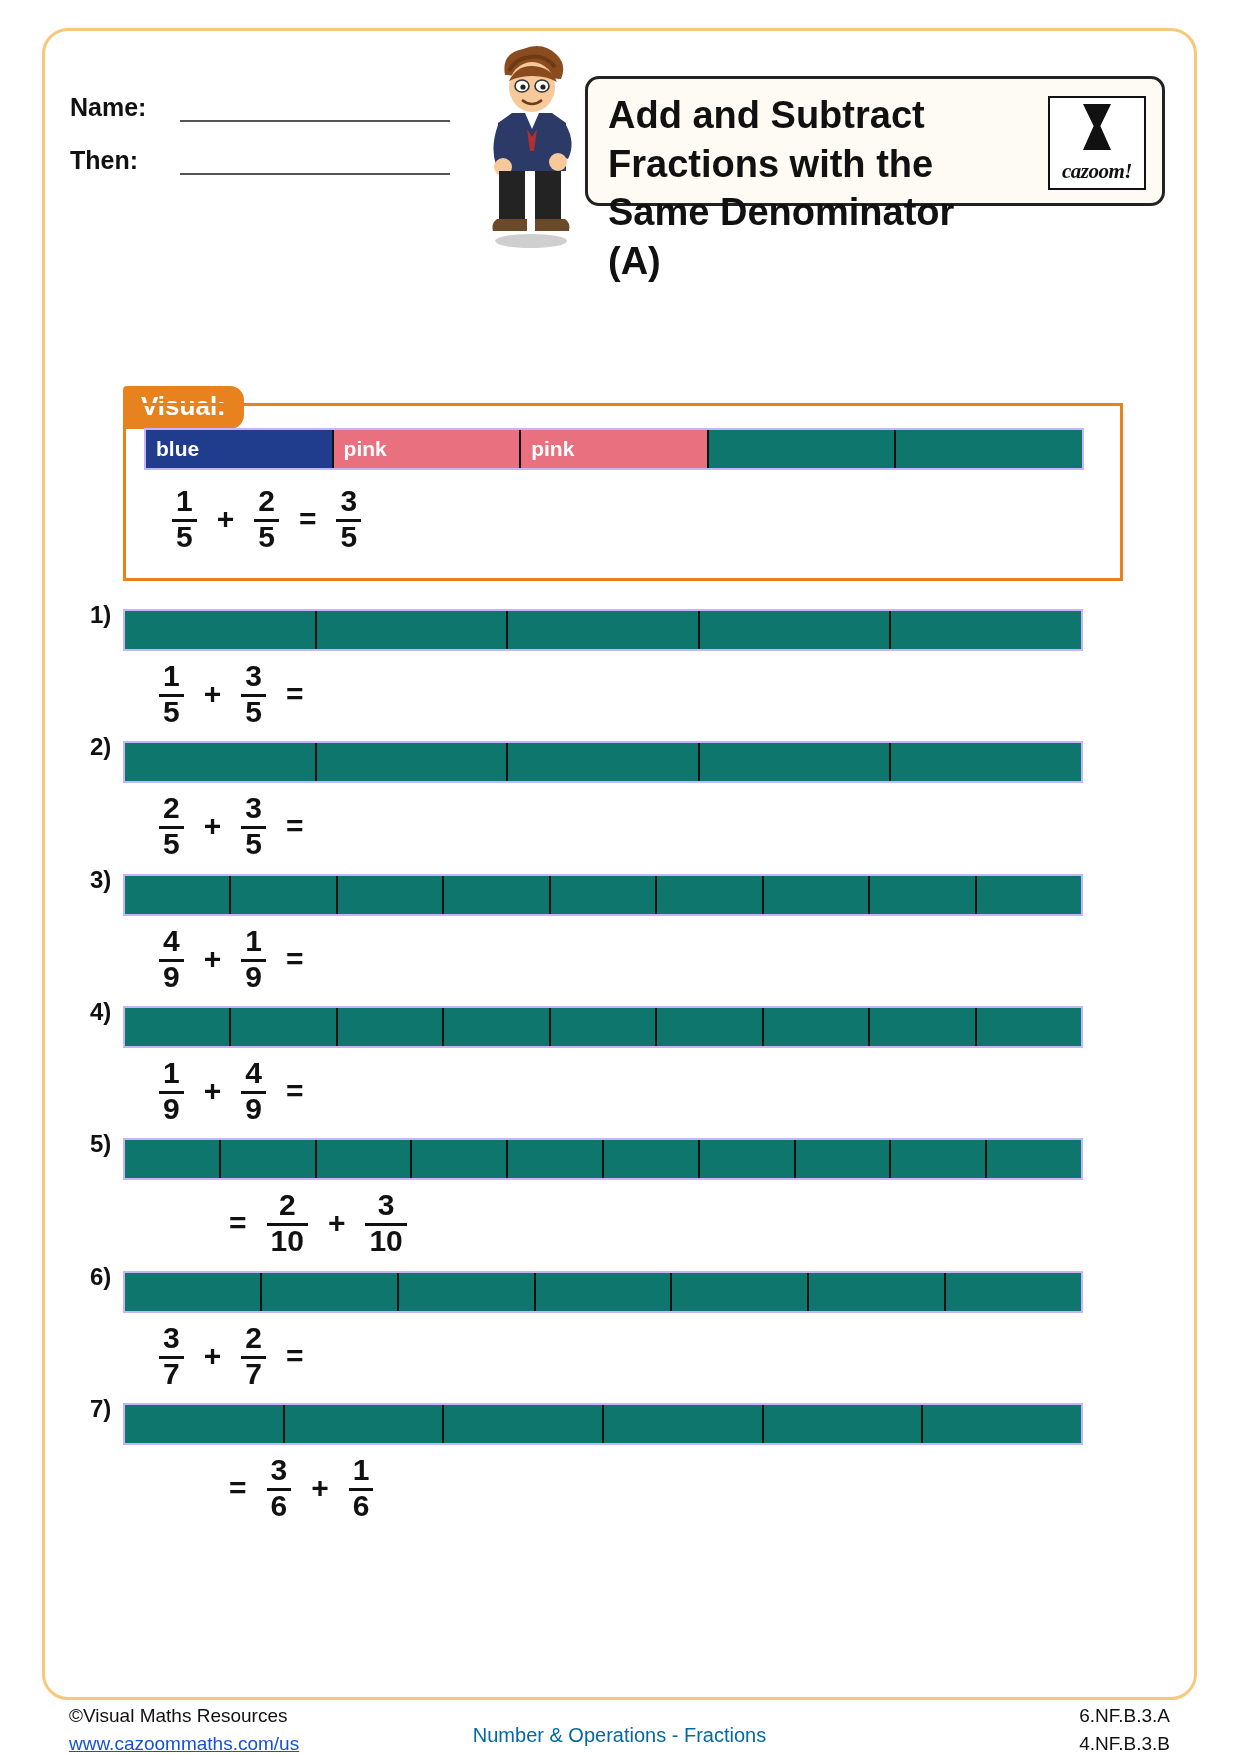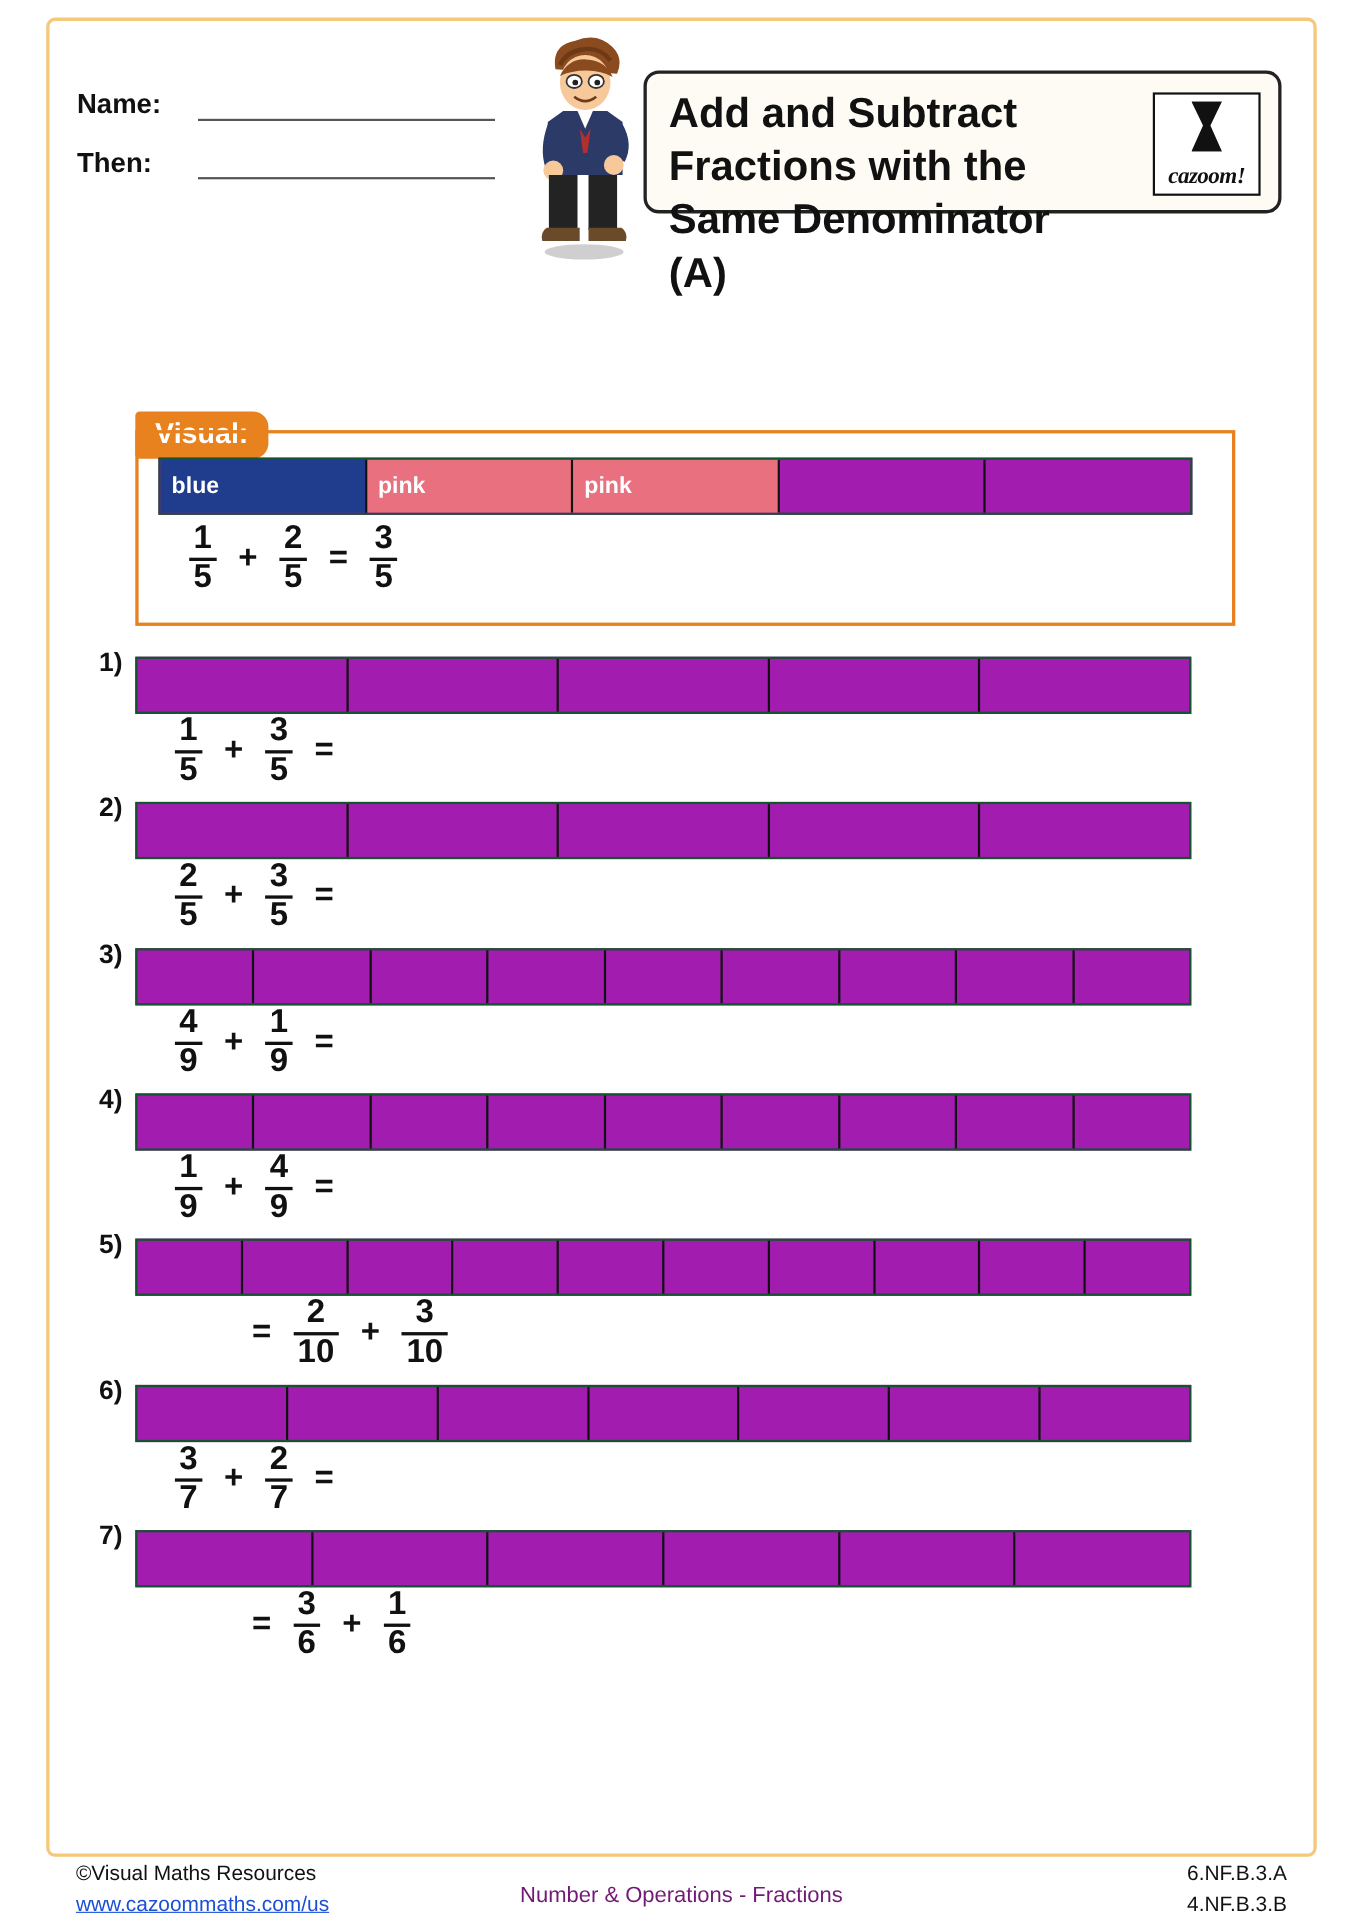--- a/index.html
+++ b/index.html
@@ -10,25 +10,25 @@
   body {
     width: 1241px;
     height: 1754px;
     font-family: "Liberation Serif", serif;
     position: relative;
     overflow: hidden;
   }
   .page {
     position: absolute;
     left: 42px;
-    top: 16px;
+    top: 28px;
     width: 1155px;
     height: 1672px;
     border: 3px solid #f5c87a;
-    border-radius: 8px;
+    border-radius: 26px;
     box-sizing: border-box;
     background: #ffffff;
   }
 
   
   .header {
     position: absolute;
     left: 0; top: 0;
     width: 100%;
     height: 230px;
@@ -152,24 +152,24 @@
     font-weight: bold;
     font-size: 26px;
     padding: 5px 18px 7px 18px;
     border-radius: 4px 14px 14px 4px;
   }
 
   
   .bar {
     position: absolute;
     display: flex;
-    border: 2px solid #14532d;
+    border: 2px solid #c4b5fd;
     box-sizing: border-box;
-    background: #a21caf;
-    height: 52px;
+    background: #0f766e;
+    height: 42px;
   }
   .cell {
     flex: 1 1 0;
     border-right: 2px solid #111;
     box-sizing: border-box;
     font-family: "Liberation Sans", sans-serif;
     font-weight: bold;
     font-size: 21px;
     color: #ffffff;
     display: flex;
@@ -236,21 +236,21 @@
     display: block;
   }
   .foot-center {
     position: absolute;
     left: 0;
     top: 22px;
     width: 100%;
     text-align: center;
     font-family: "Liberation Sans", sans-serif;
     font-size: 20px;
-    color: #701a75;
+    color: #0369a1;
   }
   .foot-right {
     position: absolute;
     right: 24px;
     top: 0;
     text-align: right;
     font-family: "Liberation Sans", sans-serif;
     font-size: 19px;
     color: #111;
     line-height: 1.45;

